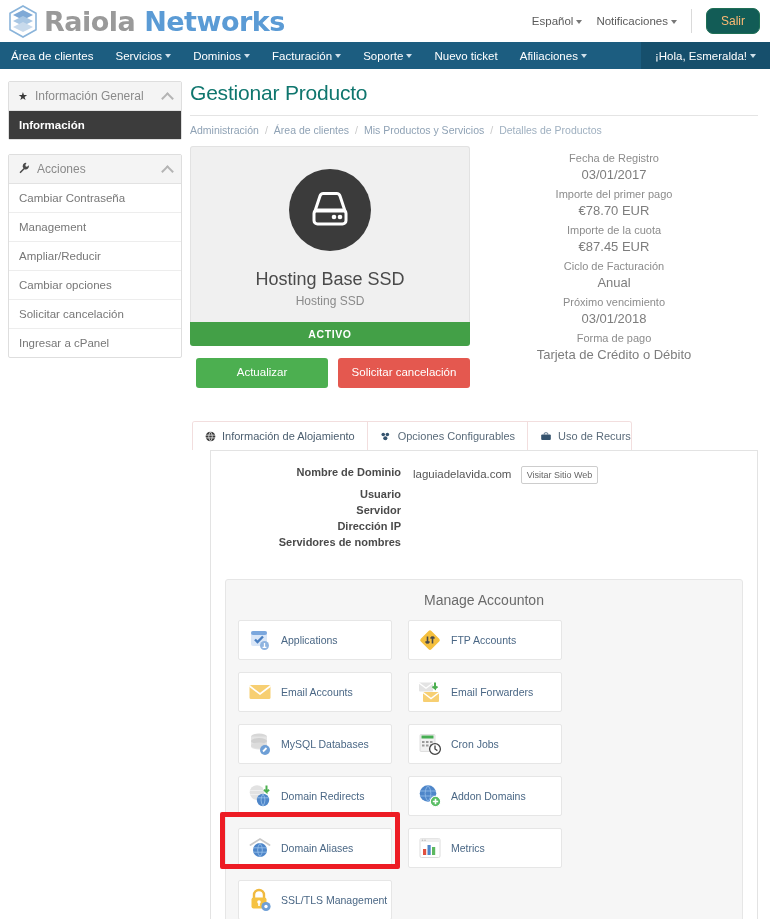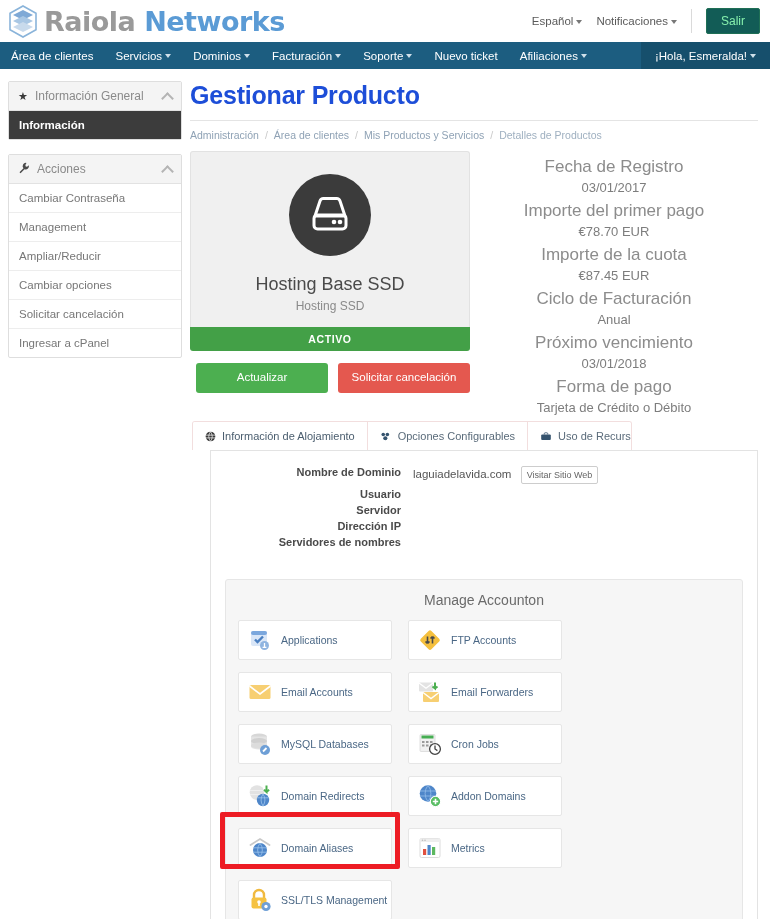--- a/index.html
+++ b/index.html
@@ -41,25 +41,25 @@
     align-items:center;
     gap:14px;
     font-size:11.5px;
     color:#5a5a5a;
   }
   .top-link { cursor:pointer; white-space:nowrap; }
   .caret { display:inline-block; border-left:3.5px solid transparent; border-right:3.5px solid transparent; border-top:4px solid #777; margin-left:3px; vertical-align:middle; }
   .top-sep { width:1px; height:24px; background:#dadada; }
   .btn-salir {
     background:#125c56;
-    color:#86efac;
+    color:#fdba74;
     border:1px solid #1f6f55;
     padding:6px 14px;
     font-size:12px;
-    border-radius:2px;
+    border-radius:7px;
     cursor:pointer;
     line-height:1;
   }
 
   
   .navbar {
     height:27px;
     background:#1c5d80;
     display:flex;
     align-items:stretch;
@@ -118,23 +118,23 @@
   .panel-item.active {
     background:#3c3c3c;
     color:#fff;
     font-weight:bold;
     border-bottom:none;
   }
 
   
   .main { flex:1 1 auto; padding:12px 12px 0 8px; min-width:0; }
   .page-title {
-    font-size:25px;
-    color:#1d4ed8;
-    font-weight:bold;
+    font-size:21px;
+    color:#0f766e;
+    font-weight:normal;
     margin:0 0 10px 0;
     padding:0;
     letter-spacing:-0.2px;
   }
   .breadcrumb {
     border-top:1px solid #e4e4e4;
     padding:8px 0 10px 0;
     font-size:10.5px;
     color:#8fa2b5;
     display:flex; gap:6px; align-items:center;
@@ -182,21 +182,21 @@
   .btn-green { background:#4caf50; }
   .btn-red { background:#e4584f; }
 
   
   .info-col {
     flex:1 1 auto;
     text-align:center;
     padding-top:6px;
     min-width:0;
   }
-  .info-label { font-size:17px; color:#8c8c8c; margin-top:6px; }
+  .info-label { font-size:11px; color:#8c8c8c; margin-top:6px; }
   .info-label:first-child { margin-top:0; }
   .info-value { font-size:13px; color:#7d7d7d; margin-top:3px; }
 
   
   .tabs-wrap { position:absolute; left:192px; top:421px; width:440px; }
   .tabs {
     display:flex;
     border:1px solid #f2dede;
     border-bottom:none;
     background:#fff;

